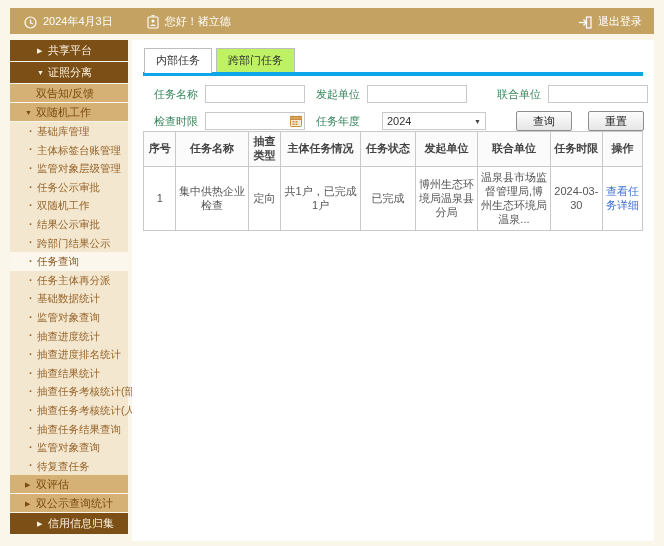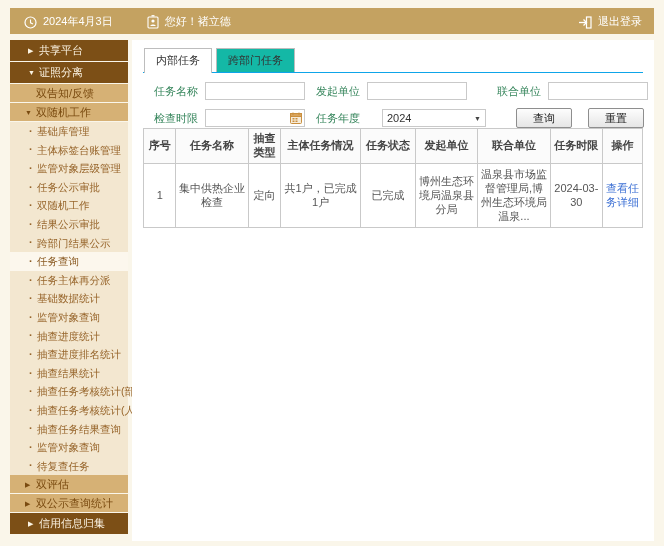--- a/index.html
+++ b/index.html
@@ -21,39 +21,39 @@
   .grp-user { margin-left:34px; }
   .grp-logout { margin-left:auto; margin-right:12px; cursor:pointer; }
   .topbar svg { display:block; }
 
   
   .sidebar { position:absolute; left:10px; top:40px; width:118px; }
   .sb-item {
     display:flex; align-items:center;
     font-size:11px; cursor:pointer; line-height:1;
   }
-  .sb-item.root  { background:#7C4F16; color:#FBF3E2; height:21px; margin-bottom:1px; padding-left:18px; }
+  .sb-item.root  { background:#7C4F16; color:#FBF3E2; height:21px; margin-bottom:1px; padding-left:27px; }
   .sb-item.group { background:#D6B175; color:#7A4B10; height:18px; margin-bottom:1px; padding-left:15px; }
   .sb-item.leaf  { background:#F3E7D0; color:#97652B; height:18.6px; padding-left:19px; }
   .sb-item.leaf.selected { background:#FCF7ED; color:#8A5A22; }
   .sb-item .mark { width:11px; flex:0 0 11px; font-size:7px; }
   .sb-item.leaf .mark { font-size:11px; font-weight:bold; width:8px; flex:0 0 8px; }
   .sb-item span.lbl { white-space:nowrap; letter-spacing:0; }
   .sb-item.leaf span.lbl { font-size:10.5px; }
 
   
   .main {
     position:absolute; left:132px; top:40px; width:522px; height:501px;
     background:#FFFFFF; padding:8px 11px 0 11px;
   }
-  .tabs { display:flex; border-bottom:1px solid #0ea5e9; padding-left:1px; }
+  .tabs { display:flex; border-bottom:4px solid #0ea5e9; padding-left:1px; }
   .tab {
     font-size:11px; padding:4px 11px 4px 11px; margin-right:4px;
     border:1px solid #BDBDBD; border-bottom:none;
-    background:#14b8a6; color:#333; cursor:pointer;
+    background:#bef264; color:#333; cursor:pointer;
   }
   .tab.active { background:#FFFFFF; margin-bottom:-1px; padding-bottom:5px; }
 
   .form {
     margin-top:9px; display:grid;
     grid-template-columns: 1.05fr 1fr 1fr;
     row-gap:8px; font-size:11px; align-items:center;
   }
   .field { display:flex; align-items:center; }
   .field .flabel { width:55px; flex:0 0 55px; text-align:right; color:#35855B; margin-right:7px; white-space:nowrap; }

